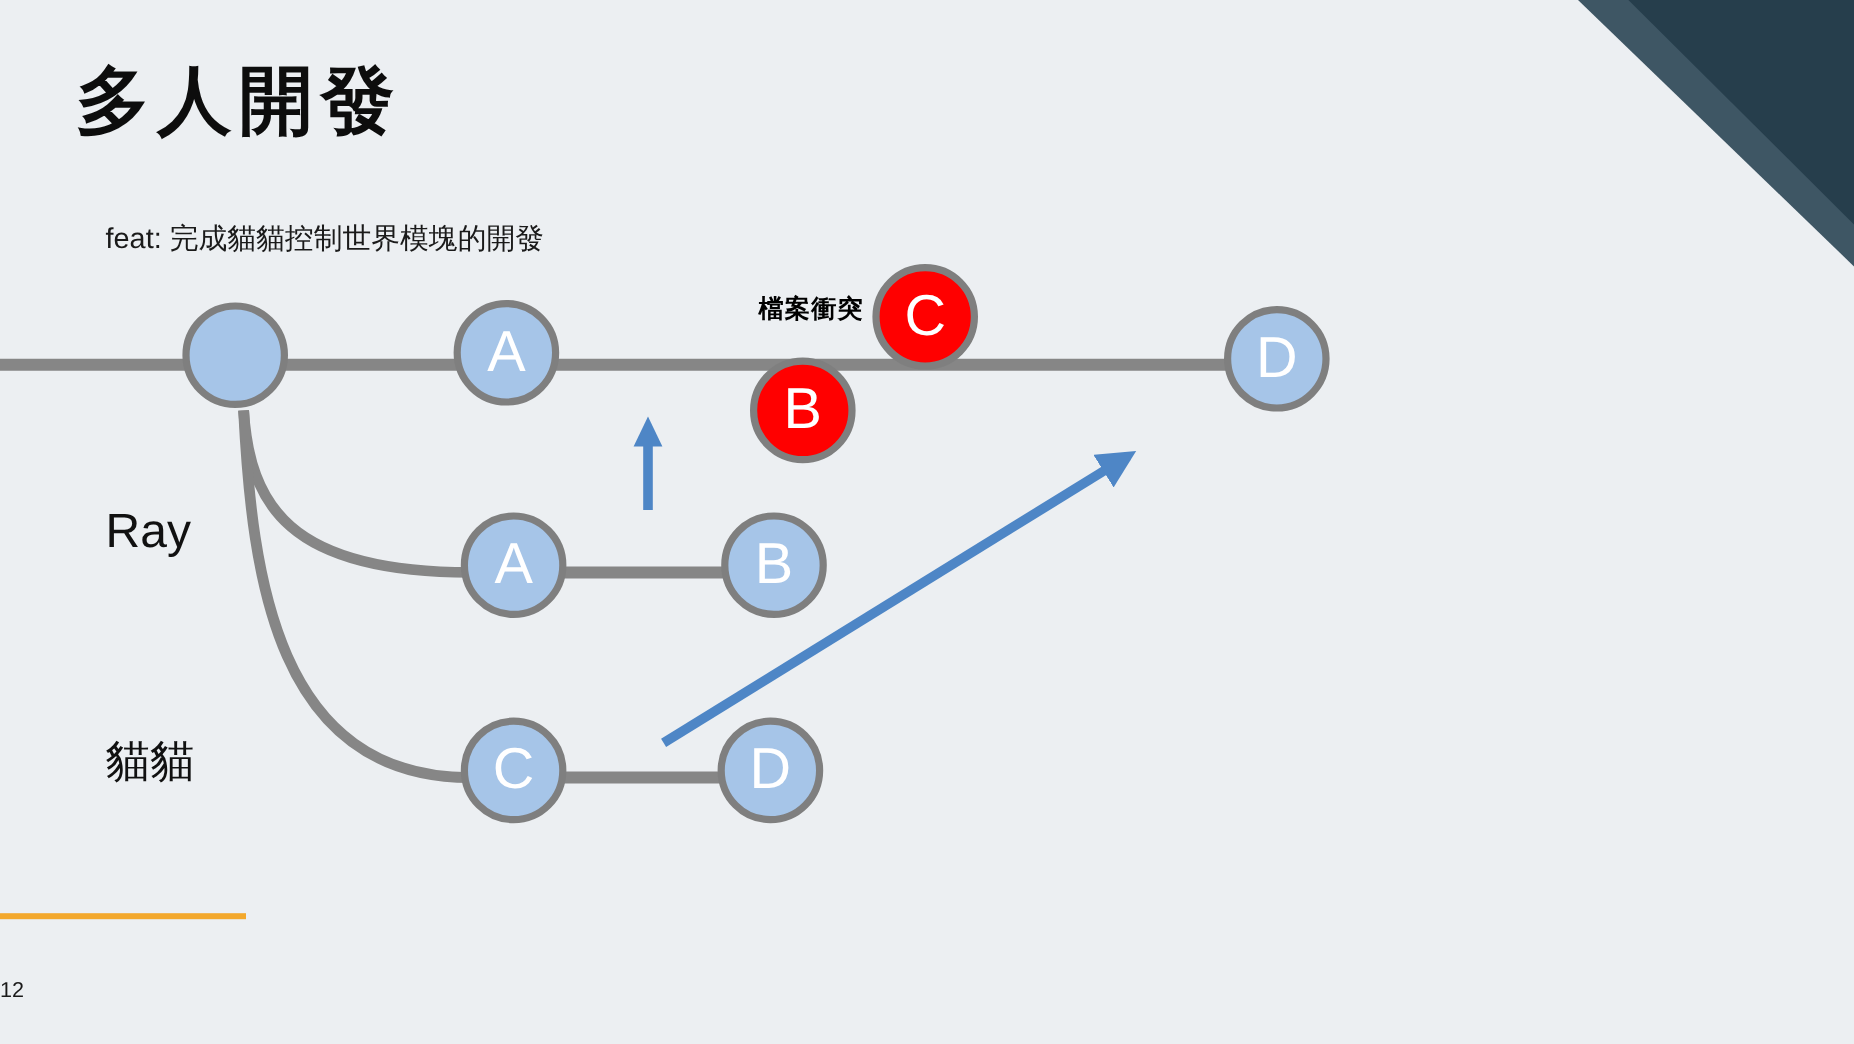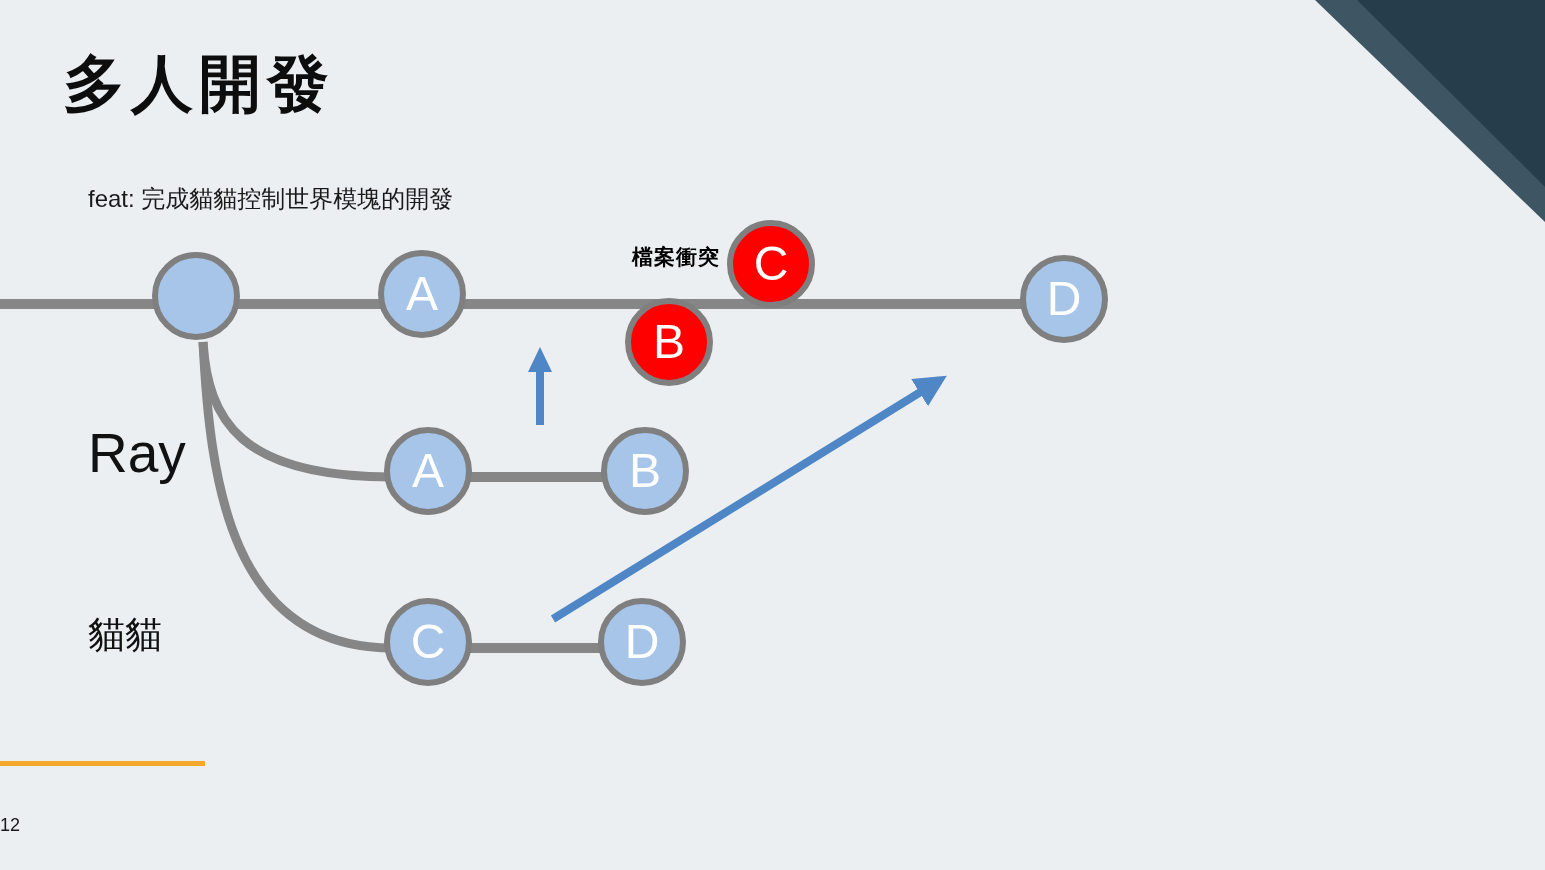--- a/index.html
+++ b/index.html
@@ -34,21 +34,21 @@
   .subtitle {
     position: absolute;
     left: 88px; top: 183px;
     font-size: 24px;
     color: #1a1a1a;
   }
   .branch-label {
     position: absolute;
     color: #111;
   }
-  .label-ray { left: 88px; top: 421px; font-size: 55px; }
+  .label-ray { left: 88px; top: 421px; font-size: 40px; }
   .label-cat { left: 88px; top: 610px; font-size: 37px; }
   .conflict-label {
     position: absolute;
     left: 616px; top: 243px;
     font-size: 21px;
     font-weight: bold;
     color: #000;
     letter-spacing: 1px;
     margin-left: 16px;
   }

